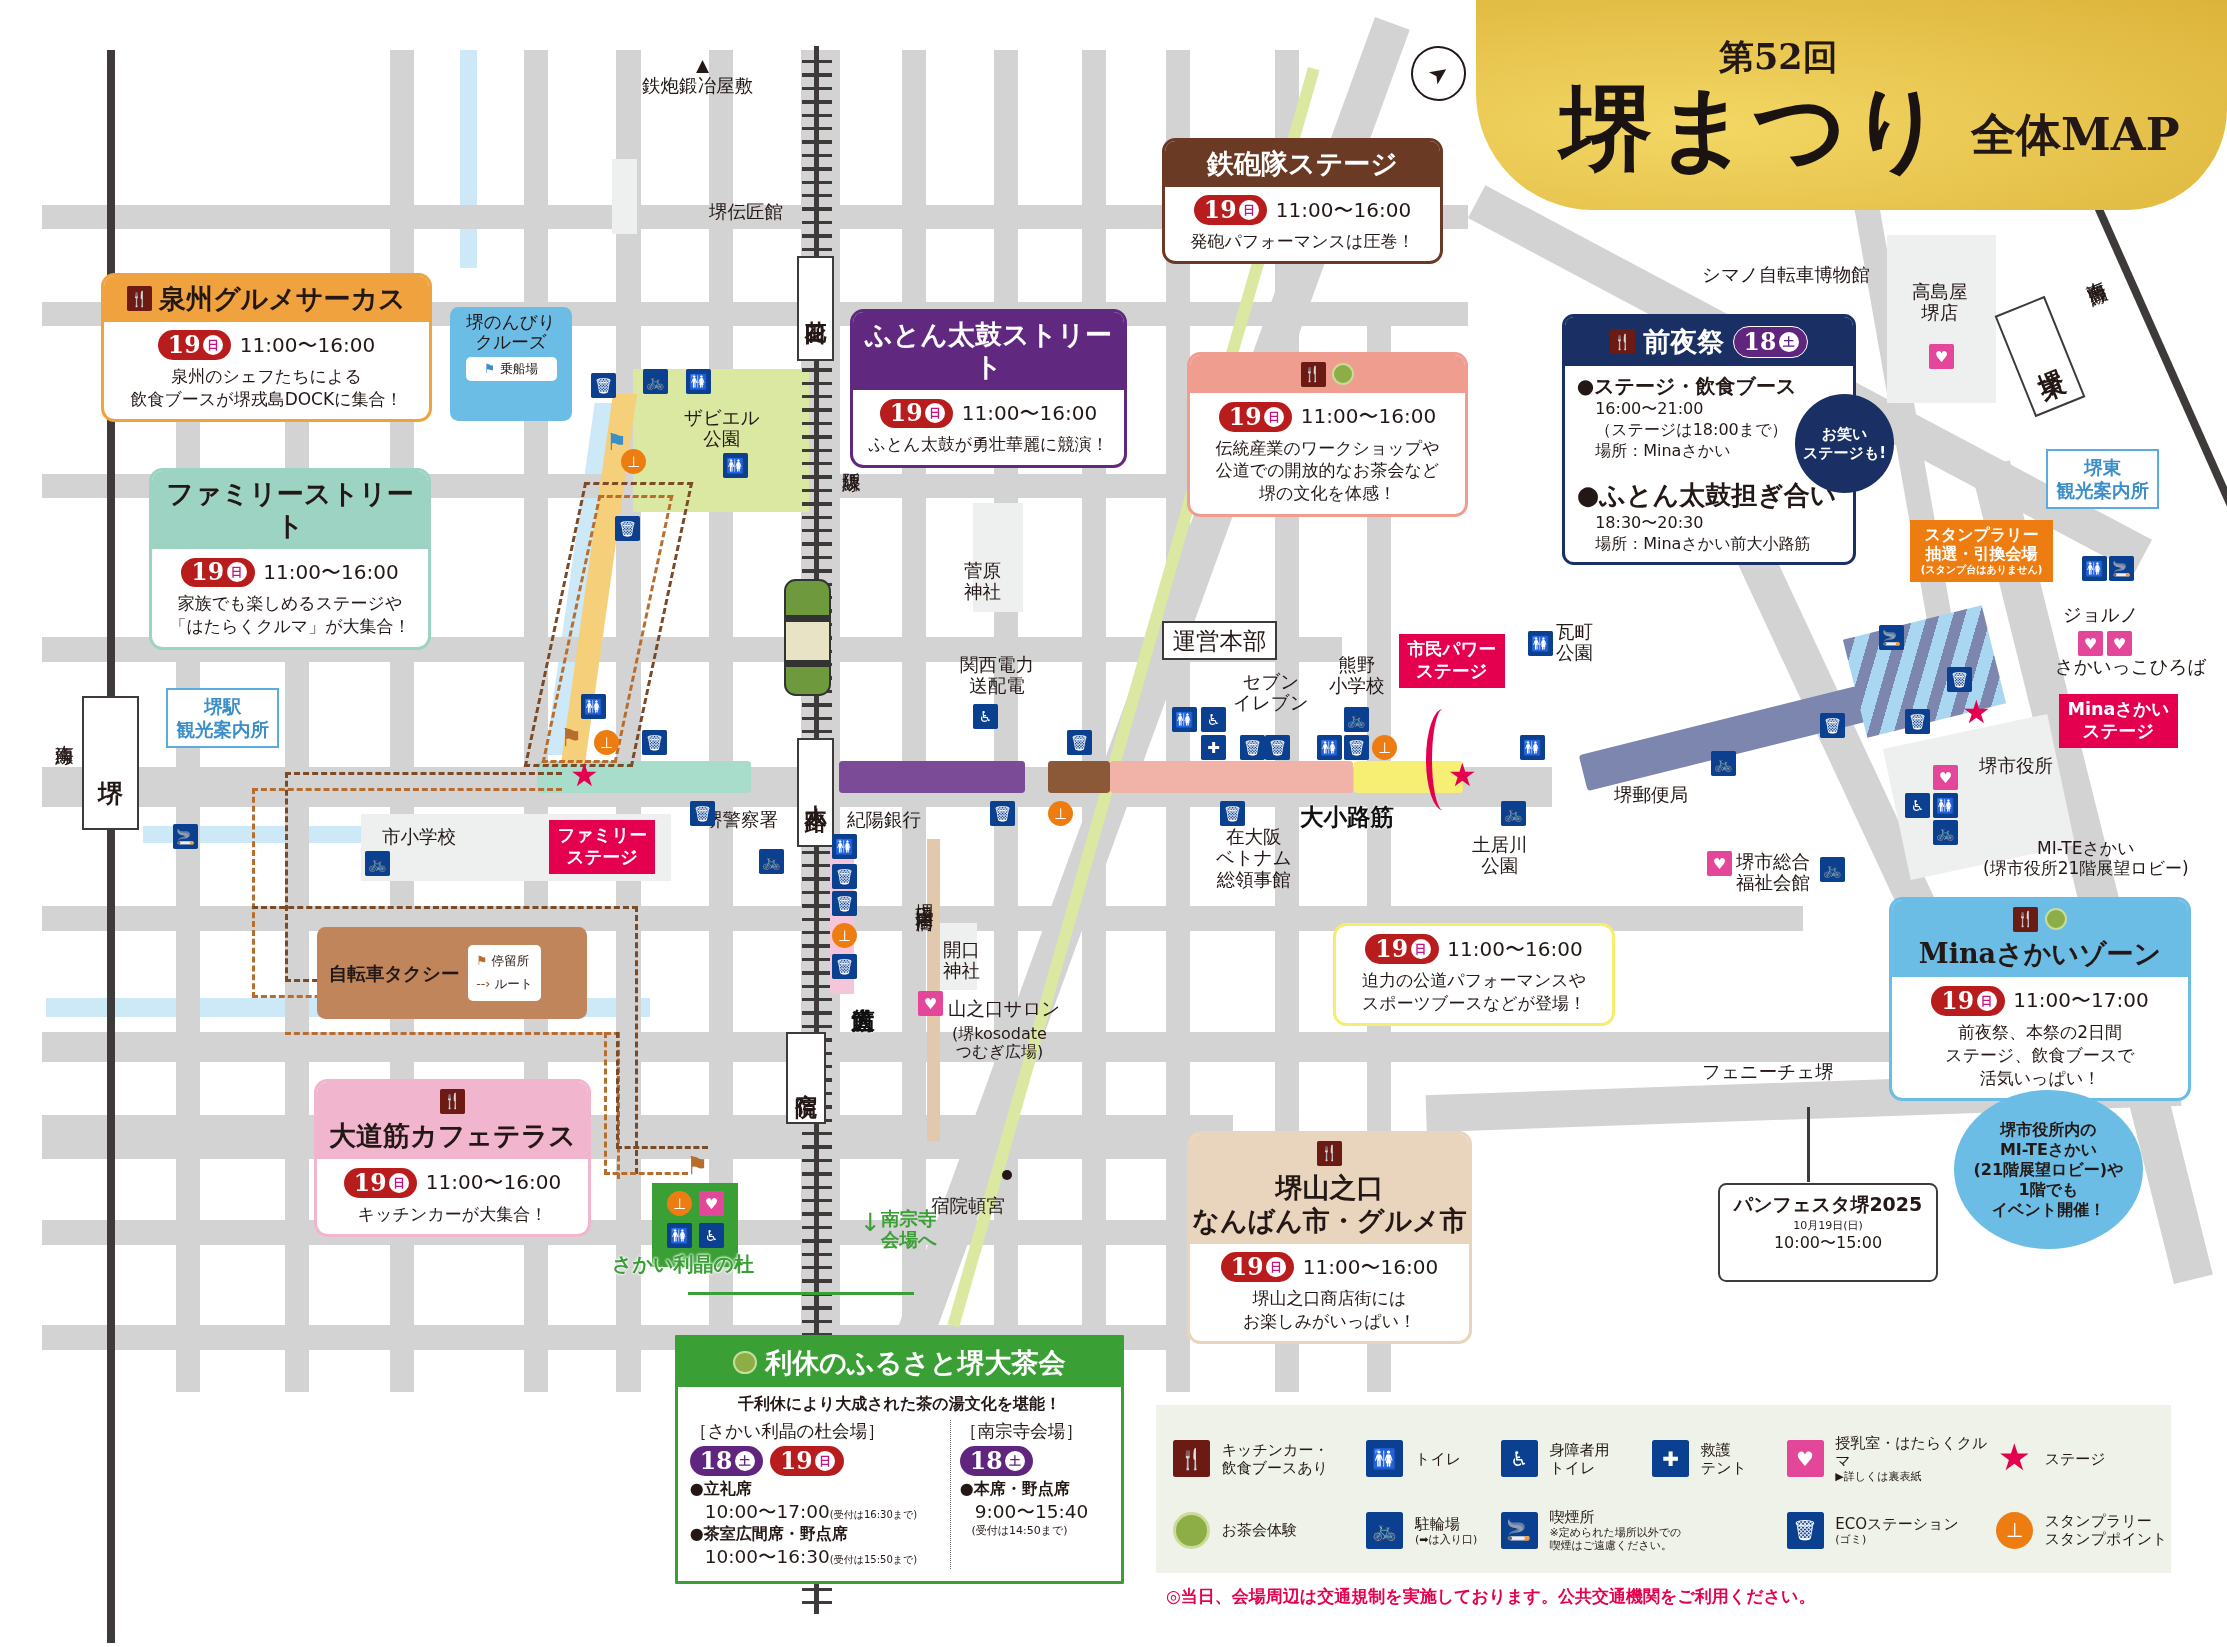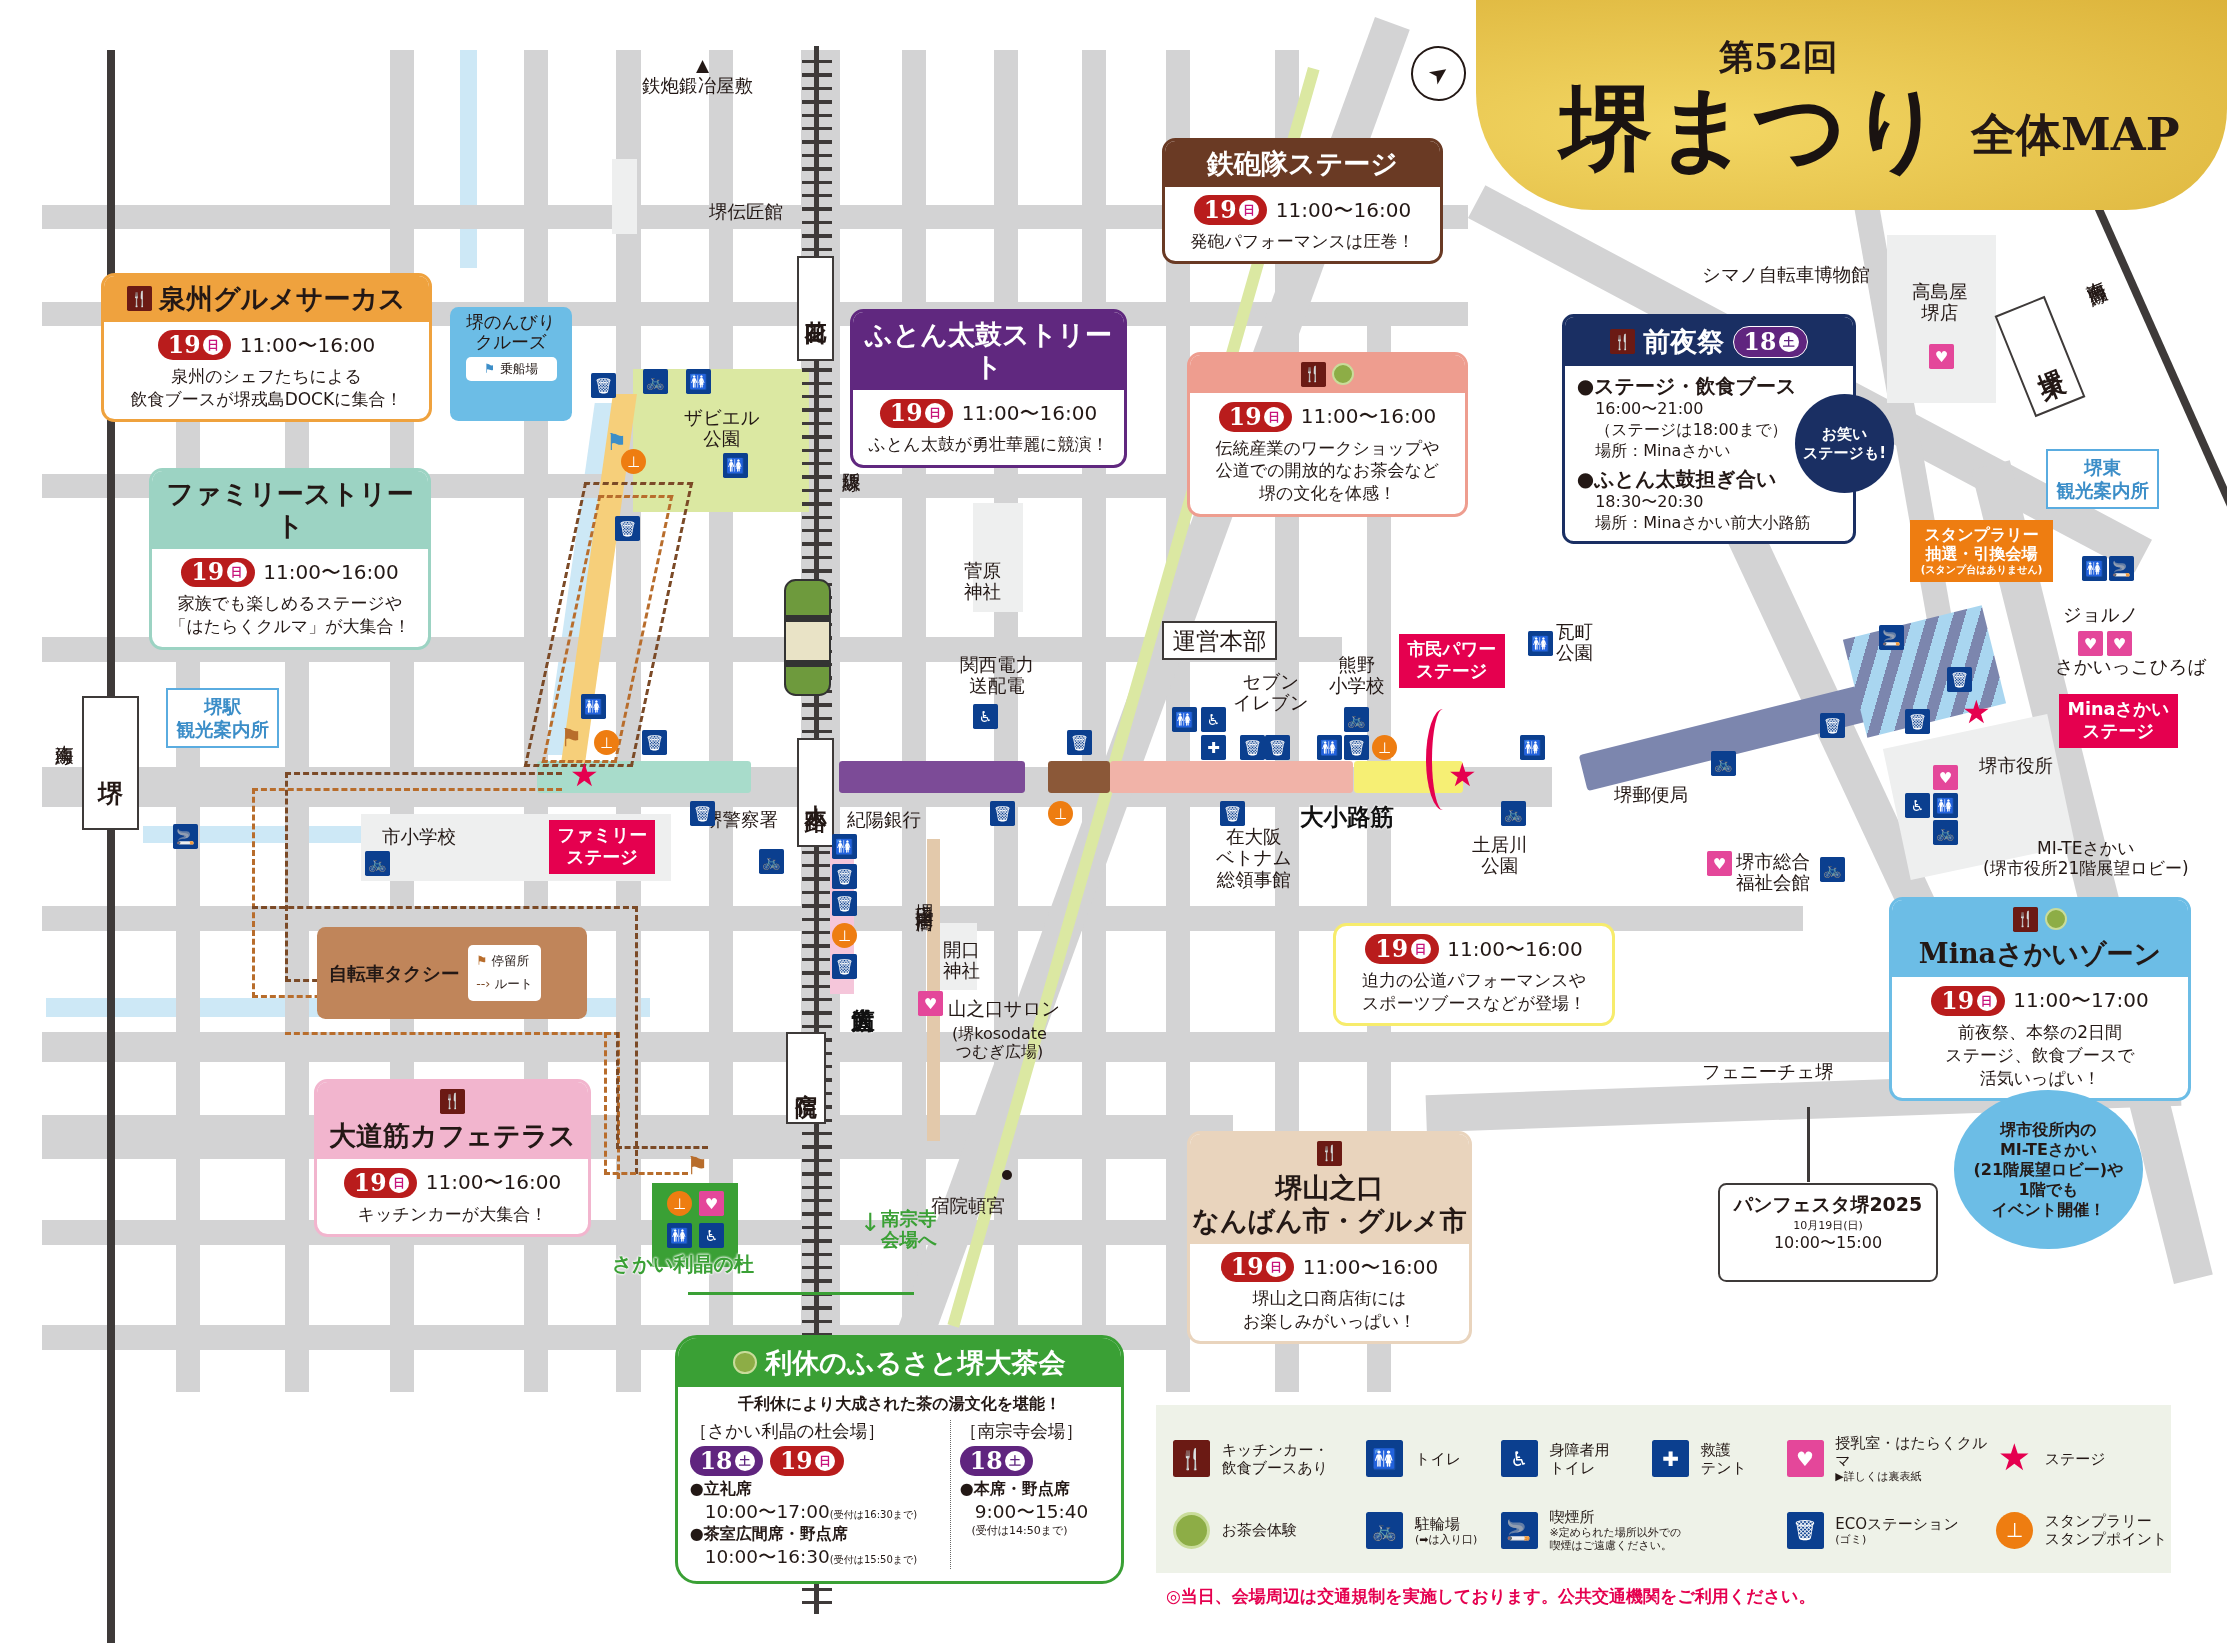--- a/index.html
+++ b/index.html
@@ -465,31 +465,31 @@
         <span class="dw">土</span>
       </span>
   </div>
   <div style="padding:6.7px 11.7px;font-size:16px;line-height:1.3">
     <div style="font-size:20px;font-weight:bold">●ステージ・飲食ブース</div>
     <div style="padding-left:18.5px">
       <div>16:00〜21:00</div>
       <div>（ステージは18:00まで）</div>
       <div>場所：Minaさかい</div>
     </div>
-    <div style="font-size:20px;font-weight:bold;margin-top:5px">●ふとん太鼓担ぎ合い</div>
+    <div style="font-size:26px;font-weight:bold;margin-top:18px">●ふとん太鼓担ぎ合い</div>
     <div style="padding-left:18.5px">
       <div>18:30〜20:30</div>
       <div>場所：Minaさかい前大小路筋</div>
     </div>
   </div>
 </div>
 <div class="abs" style="left:1795px;top:394px;width:99px;height:99px;border-radius:50%;background:#1a2f63;color:#fff;display:flex;align-items:center;justify-content:center;text-align:center;font-size:15px;font-weight:bold;white-space:pre;line-height:1.25">お笑い
 ステージも!</div>
 
-<div class="abs" style="left:675px;top:1335px;width:449px;border:3.4px solid #3aa035;border-radius:22px;background:#fff;overflow:hidden">
+<div class="abs" style="left:675px;top:1335px;width:449px;border:3.4px solid #3aa035;border-radius:1px;background:#fff;overflow:hidden">
   <div style="background:#3aa035;color:#fff;display:flex;align-items:center;justify-content:center;gap:8.4px;padding:6.7px;font-family:'DejaVu Serif',serif;font-size:27px;font-weight:bold">
     <span class="ico tea" style="position:static;width:23.5px;height:23.5px"></span>
     <span>利休のふるさと堺大茶会</span>
   </div>
   <div style="text-align:center;font-size:16px;font-weight:bold;padding:6.7px 0 5px">千利休により大成された茶の湯文化を堪能！</div>
   <div style="display:flex;padding:0 11.7px 11.7px;font-size:16px;line-height:1.3">
     <div style="flex:1.7;border-right:1.7px dotted #666;padding-right:6.7px">
       <div style="font-size:17.6px">［さかい利晶の杜会場］</div>
       <div style="display:flex;gap:6.7px;margin:3.4px 0">
         <span class="day sat">

